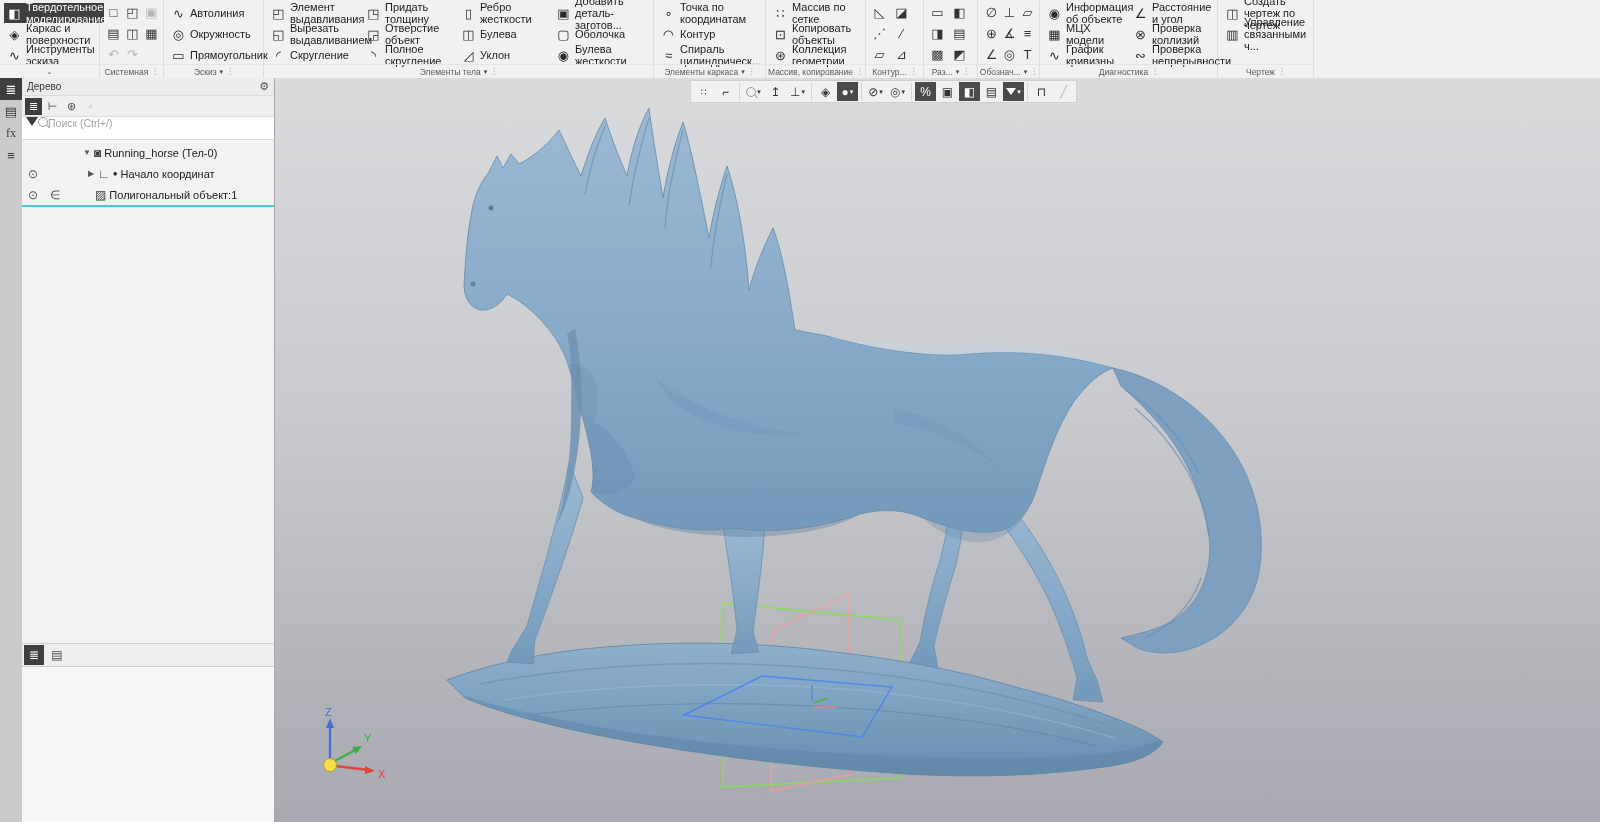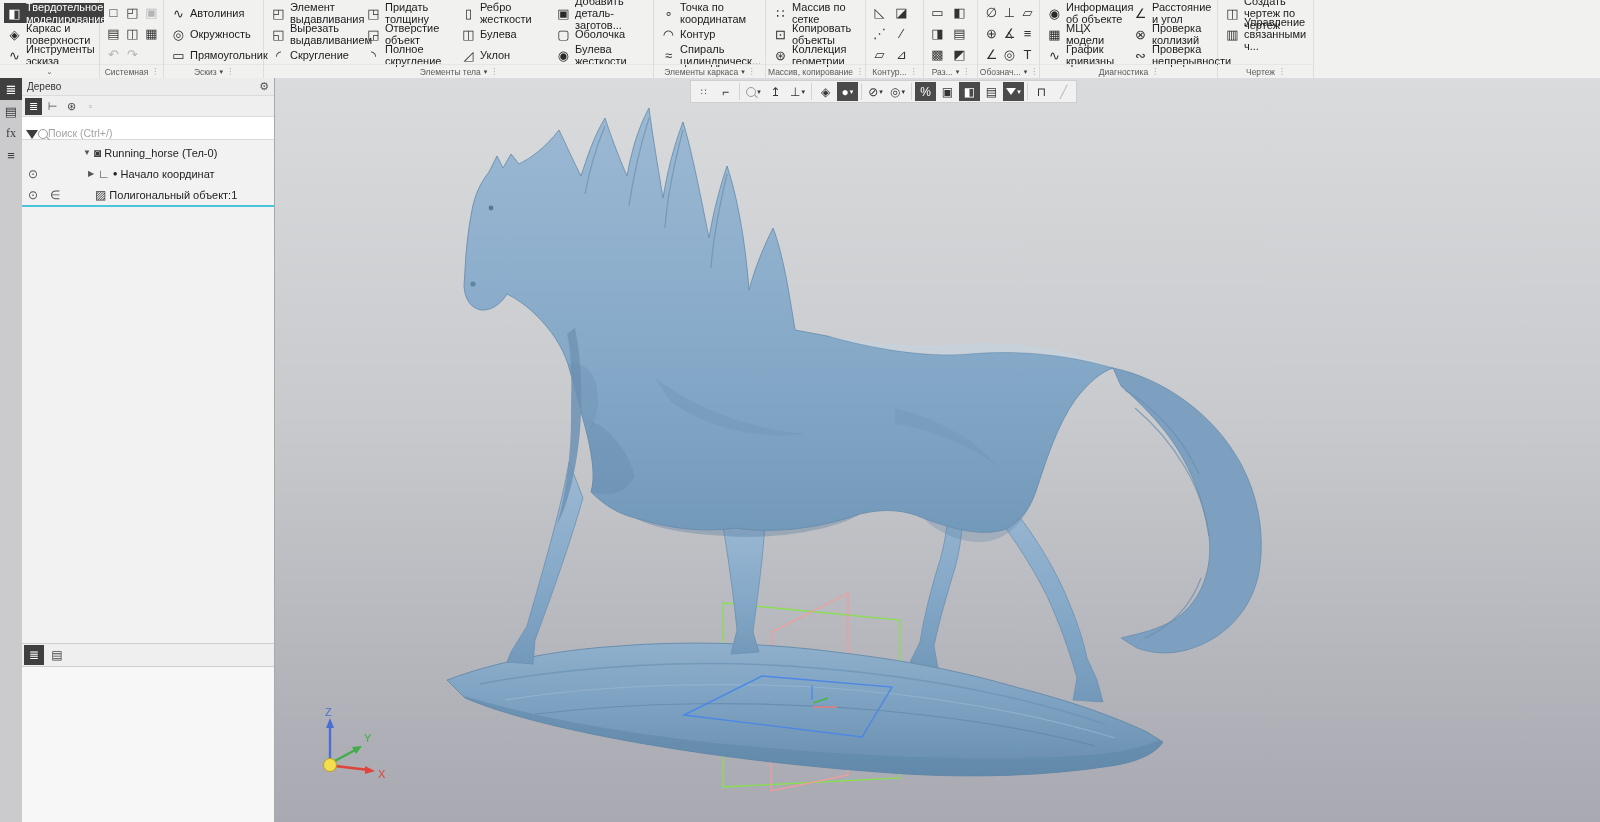--- a/index.html
+++ b/index.html
@@ -34,21 +34,21 @@
   
   .sidebar{position:absolute;left:22px;top:78px;width:253px;height:744px;background:#f2f2f3;
            border-right:1px solid #a9a9ad;box-sizing:border-box;}
   .sb-header{height:17px;display:flex;align-items:center;padding:0 5px;font-size:10px;color:#333;background:#ececec;border-bottom:1px solid #dcdcdc;}
   .sb-header .title{flex:1;}
   .sb-header .gear{font-size:11px;color:#555;}
   .sb-tools{height:20px;display:flex;align-items:center;gap:2px;padding:0 3px;background:#efefef;border-bottom:1px solid #dcdcdc;}
   .sb-tools .tbtn{width:17px;height:17px;display:flex;align-items:center;justify-content:center;font-size:11px;color:#444;}
   .sb-tools .tbtn.active{background:#3f3f3f;color:#fff;}
   .sb-tools .tbtn.disabled{color:#bbb;}
-  .sb-search{height:22px;display:flex;align-items:flex-end;gap:0;padding:0 4px;background:#fff;border-bottom:1px solid #d9d9d9;}
+  .sb-search{height:22px;display:flex;align-items:flex-start;gap:0;padding:0 4px;background:#fff;border-bottom:1px solid #d9d9d9;}
   .funnel{width:0;height:0;border-left:6px solid transparent;border-right:6px solid transparent;border-top:9px solid #3c3c3c;}
   .mag{width:8px;height:8px;border:1.4px solid #9a9a9a;border-radius:50%;position:relative;flex:none;}
   .mag::after{content:"";position:absolute;width:4px;height:1.4px;background:#9a9a9a;left:7px;top:8px;transform:rotate(45deg);}
   .sb-search .ph{font-size:10.5px;color:#a3a3a3;}
   .tree{padding-top:2px;}
   .trow{height:21px;display:flex;align-items:center;font-size:11px;color:#222;position:relative;}
   .trow .eye{position:absolute;left:6px;font-size:12px;color:#555;}
   .trow .member{position:absolute;left:28px;font-size:12px;color:#555;}
   .trow .arrow{font-size:8px;color:#555;width:10px;text-align:center;}
   .trow .ticon{font-size:12px;margin:0 3px 0 2px;color:#3a3a3a;}

